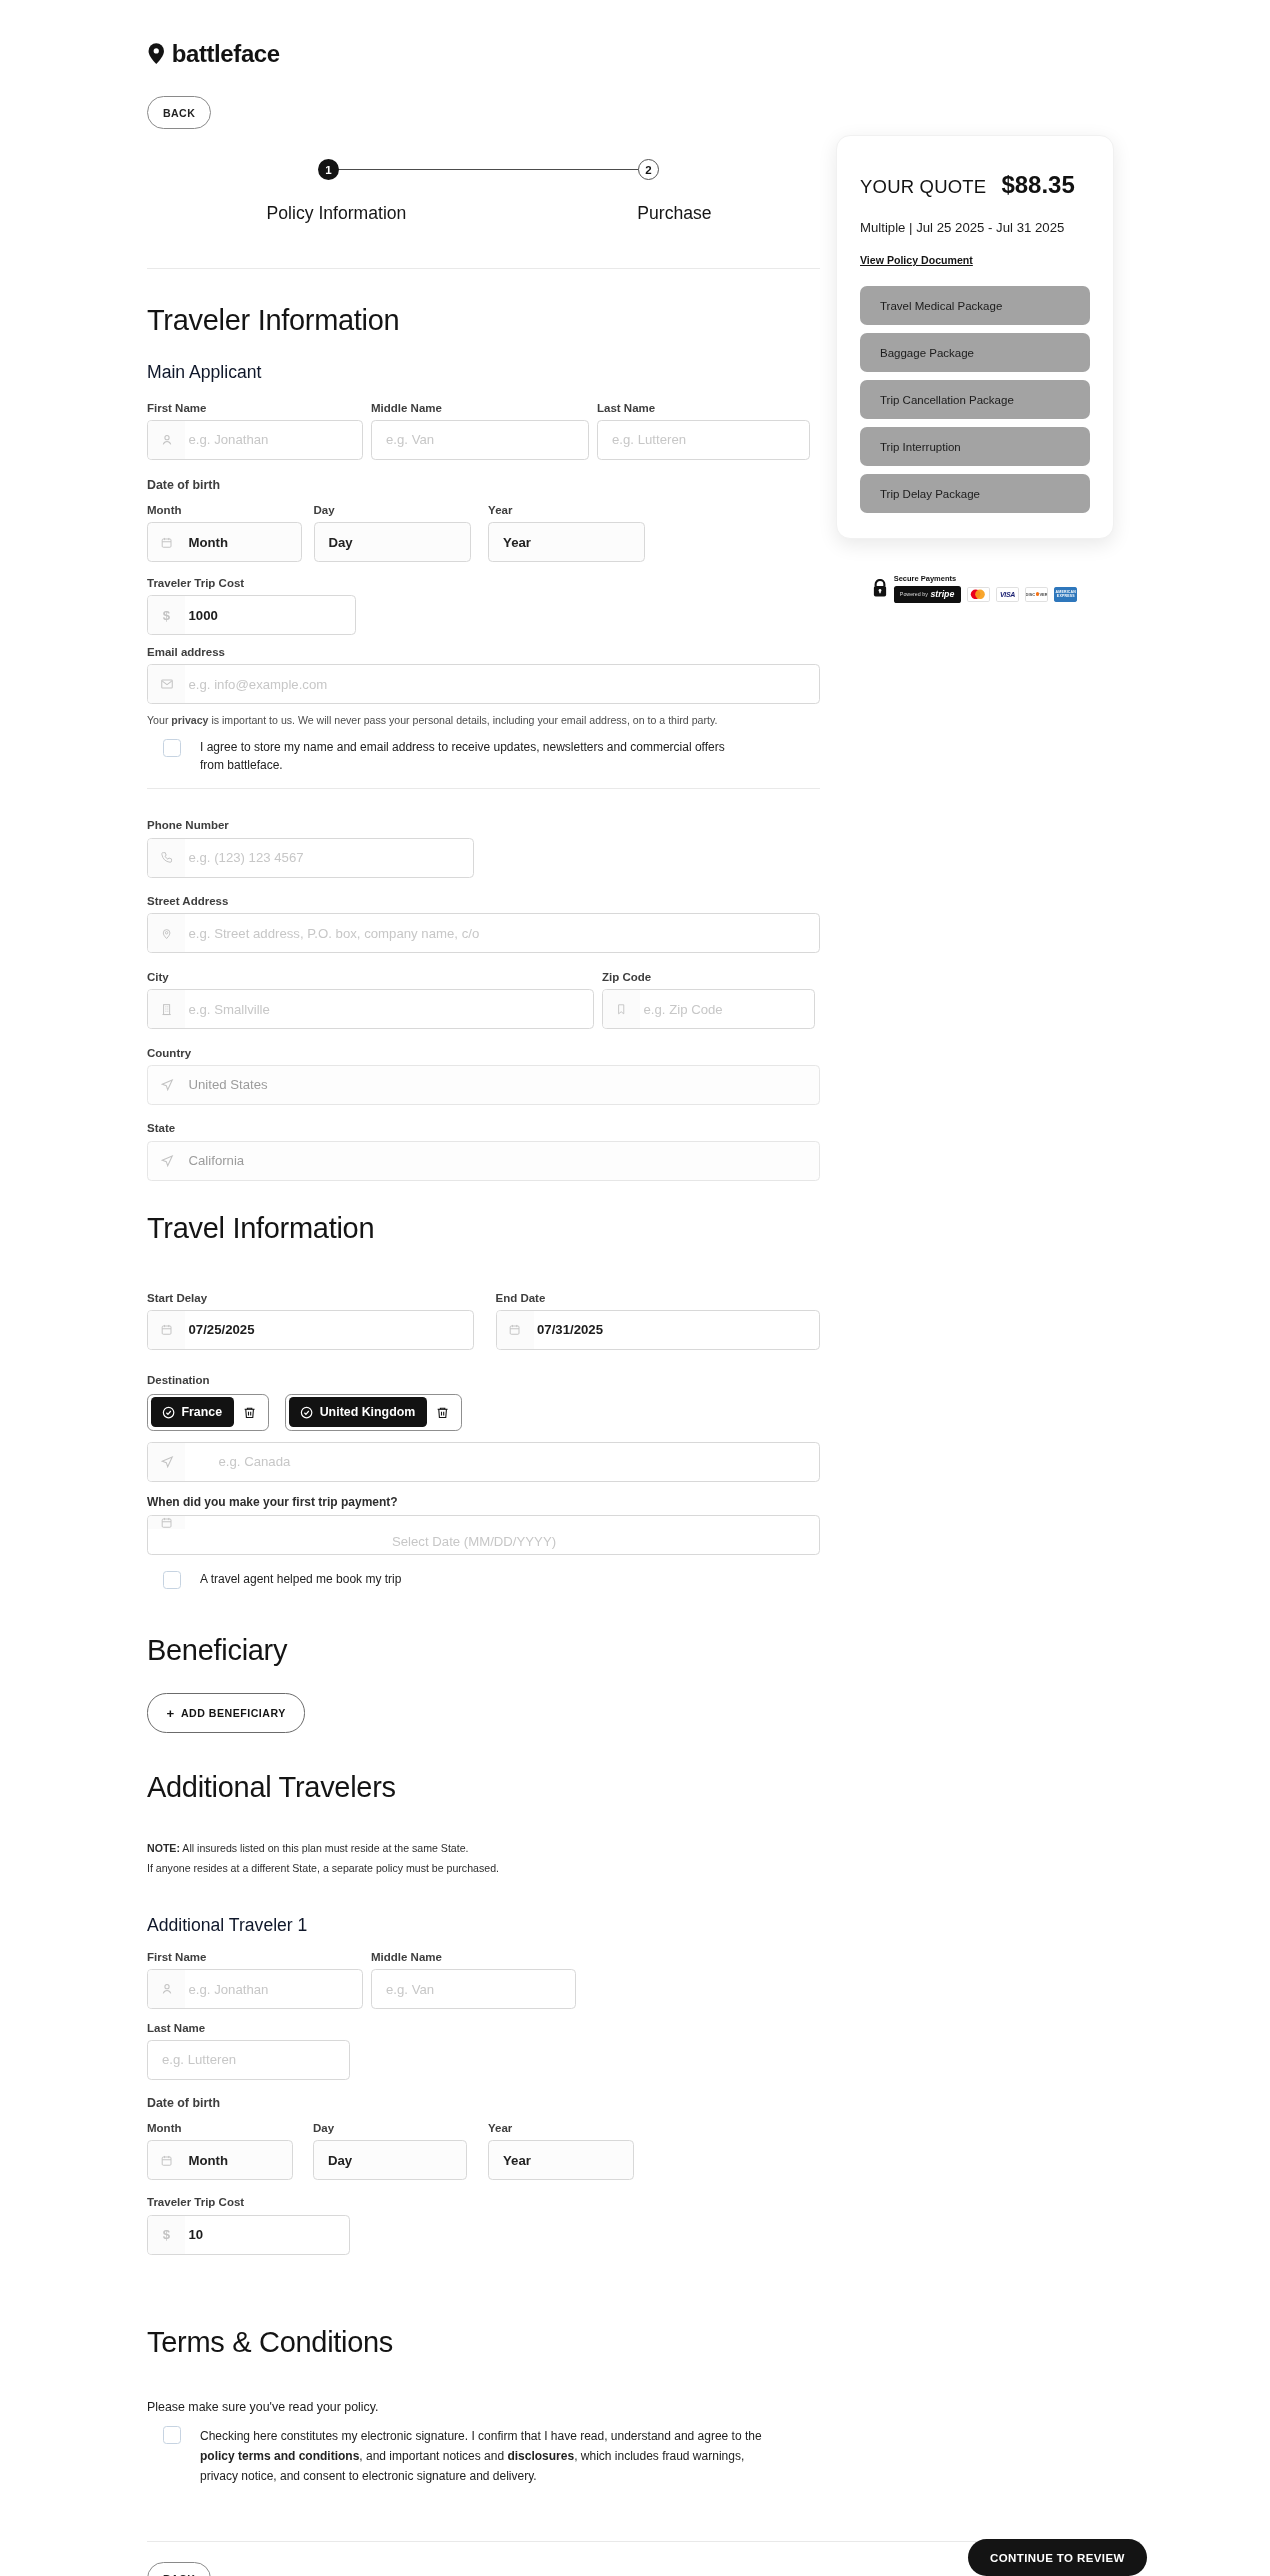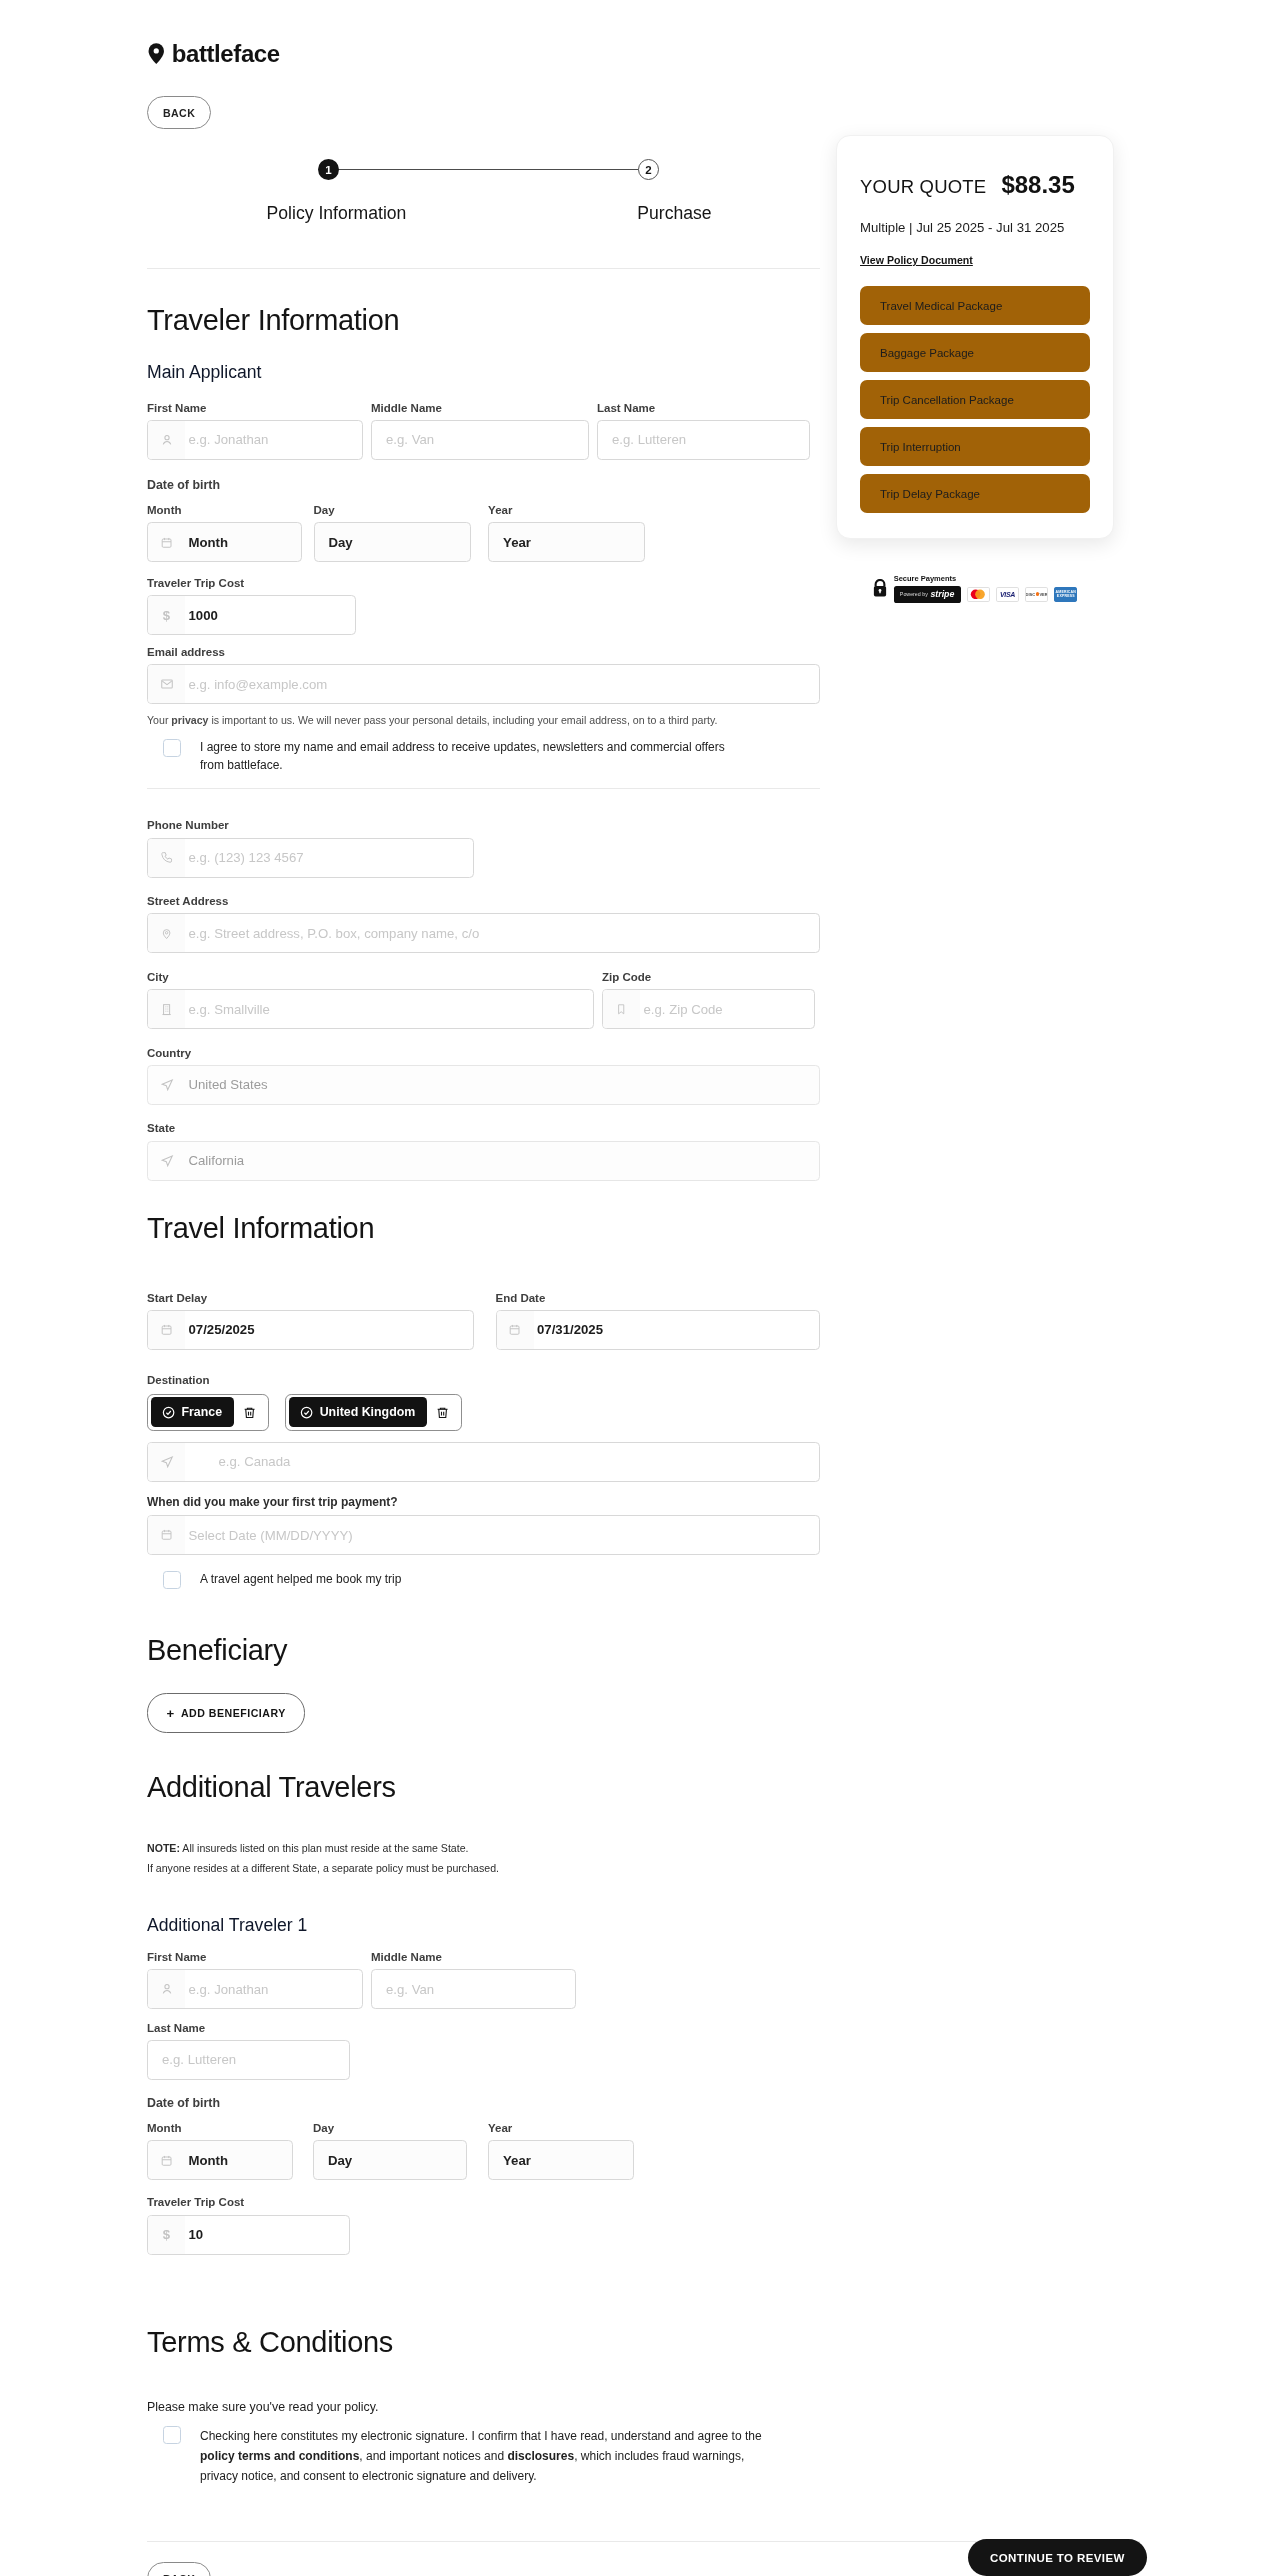--- a/index.html
+++ b/index.html
@@ -82,21 +82,21 @@
   .quote-card { position:absolute; left:836px; top:135px; width:278px; background:#fff;
         border:0.9px solid #f1f1f1; border-radius:14px; box-shadow:0 5.3px 19.4px rgba(0,0,0,0.09);
         padding:35px 23px 25px; }
   .q-head { display:flex; align-items:baseline; gap:15px; }
   .q-title { font-size:18.5px; letter-spacing:0.2px; color:#141414; font-weight:400; }
   .q-price { font-size:24px; font-weight:bold; color:#111; }
   .q-sub { margin-top:19.4px; font-size:13.2px; line-height:19.4px; color:#1d1d1d; max-width:216px; }
   .q-link { display:inline-block; margin-top:16px; font-size:10.6px; font-weight:bold; color:#141414;
         text-decoration:underline; cursor:pointer; }
   .q-pkgs { margin-top:19.4px; display:flex; flex-direction:column; gap:8px; }
-  .q-pkg { background:#a16207; border-radius:7px; height:39px; display:flex; align-items:center;
+  .q-pkg { background:#a3a3a3; border-radius:7px; height:39px; display:flex; align-items:center;
         padding-left:20px; font-size:11.5px; color:#1c1c1c; cursor:pointer; }
 
   
   .pay-strip { position:absolute; left:836px; top:574px; width:278px; display:flex; justify-content:center; }
   .pay-inner { display:flex; align-items:center; gap:7px; }
   .pay-col { display:flex; flex-direction:column; gap:2.6px; }
   .pay-secure { font-size:7.5px; font-weight:bold; color:#111; }
   .pay-row { display:flex; align-items:center; gap:6.2px; }
   .badge-stripe { background:#101010; color:#fff; border-radius:2.6px; height:17px; padding:0 6.2px;
         display:flex; align-items:center; gap:2.6px; }
@@ -396,21 +396,21 @@
   <div class="inp full" style="margin-top:10.6px;gap:30px;">
     <span class="ico">
         <svg viewBox="0 0 24 24" width="14" height="14" fill="none" stroke="currentColor" stroke-width="1.8">
           <path d="M21 3.5L3.8 10.8l7 2.4 2.4 7z"></path>
         </svg>
       </span>
     <input placeholder="e.g. Canada" style="">
   </div>
 
   <div class="lbl" style="margin-top:13.2px; margin-bottom:0; font-size:12px; color:#2e2e2e;">When did you make your first trip payment?</div>
-  <div class="inp full" style="margin-top:6.2px;">
+  <div class="inp full" style="margin-top:6.2px;flex-direction:column;">
     <span class="ico">
         <svg viewBox="0 0 24 24" width="13.2" height="13.2" fill="none" stroke="currentColor" stroke-width="1.8">
           <rect x="4" y="5.5" width="16" height="15" rx="2"></rect>
           <path d="M8 3.5v4M16 3.5v4M4 10.5h16"></path>
         </svg>
       </span>
     <input placeholder="Select Date (MM/DD/YYYY)" style="">
   </div>
 
   <div class="cb-row" style="margin-top:16px;">

